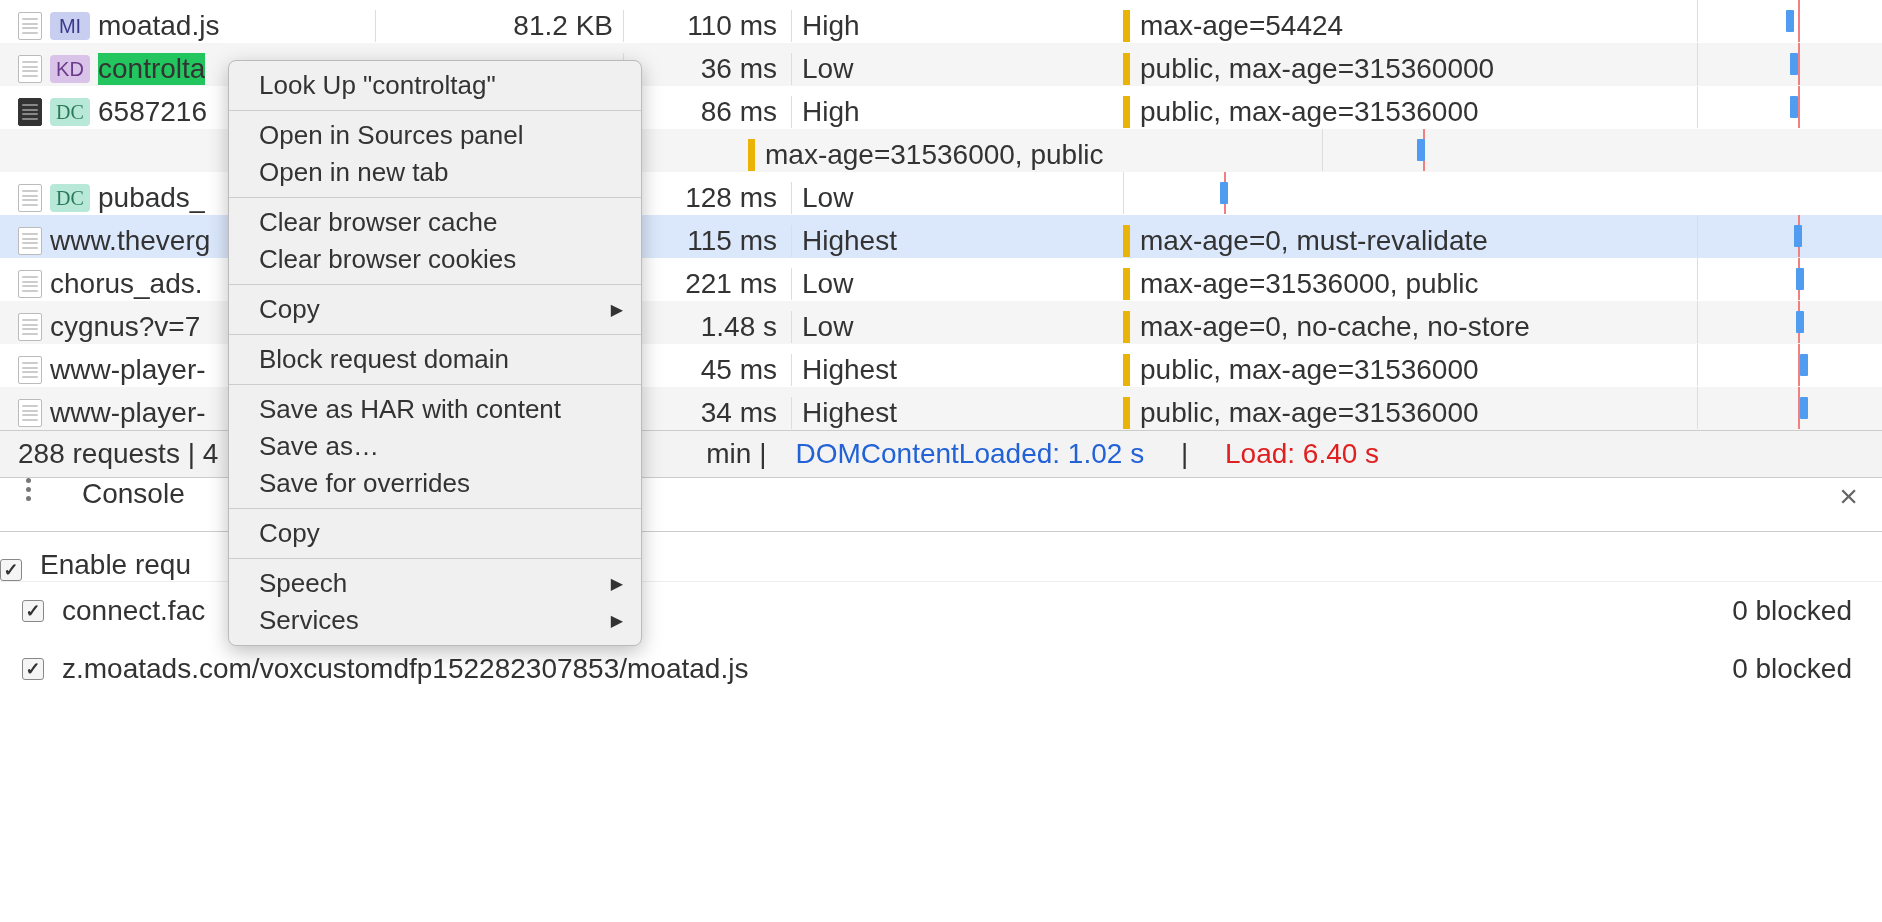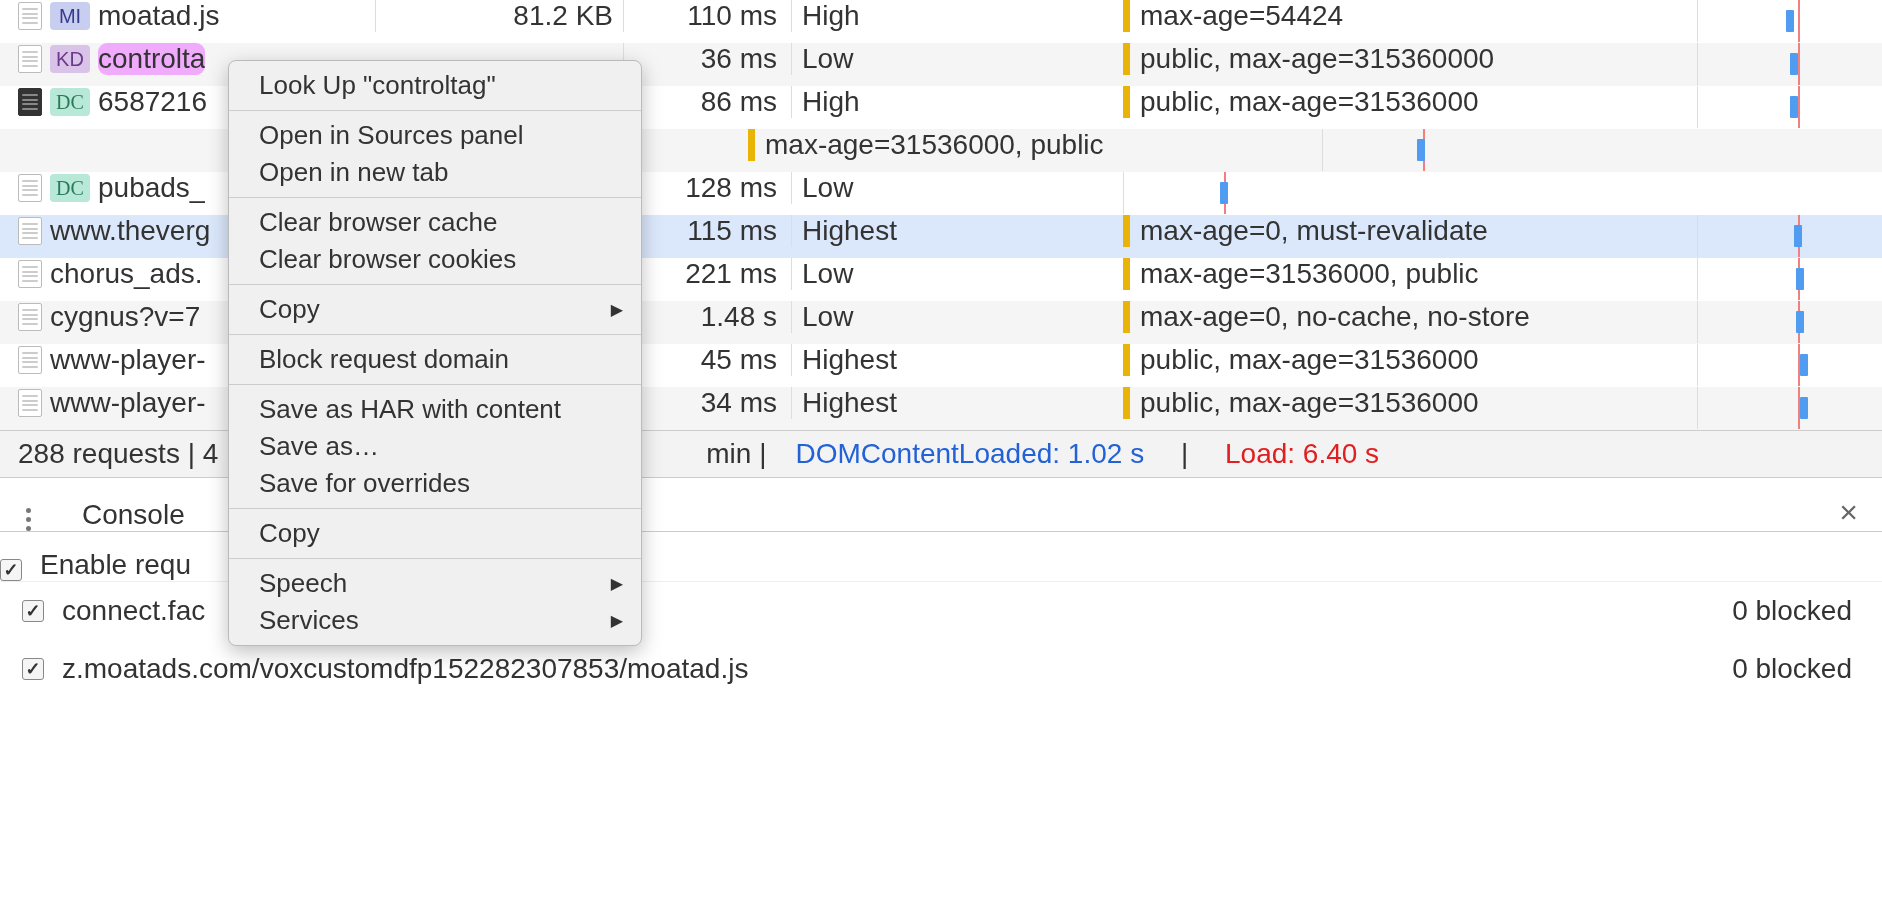--- a/index.html
+++ b/index.html
@@ -1,19 +1,19 @@
 <!DOCTYPE html>
 <html><head>
   <meta charset="utf-8">
   <style>
     * { margin: 0; padding: 0; box-sizing: border-box; }
     body { font-family: -apple-system, "Helvetica Neue", Arial, sans-serif; font-size: 28px; color: #333; background: #fff; overflow: hidden; width: 1882px; height: 922px; }
     
     .network-table { width: 100%; }
-    .row { display: flex; height: 43px; align-items: flex-start; border-bottom: 1px solid transparent; }
+    .row { display: flex; height: 43px; align-items: flex-end; border-bottom: 1px solid transparent; }
     .row.odd { background: #fff; }
     .row.even { background: #f5f5f5; }
     .row.selected { background: #dbe8fb; }
     
     .col-name { width: 375px; display: flex; align-items: center; padding-left: 18px; position: relative; }
     .col-size { width: 248px; text-align: right; padding-right: 10px; border-left: 1px solid #ddd; }
     .col-time { width: 168px; text-align: right; padding-right: 14px; border-left: 1px solid #ddd; }
     .col-priority { width: 332px; padding-left: 10px; border-left: 1px solid #ddd; }
     .col-cache { width: 574px; padding-left: 10px; border-left: 7px solid #eab308; }
     .col-waterfall { flex: 1; border-left: 1px solid #ddd; position: relative; height: 100%; }
@@ -22,30 +22,30 @@
     .file-icon .line { height: 2px; background: #ccc; border-radius: 1px; }
     .file-icon.dark { background: #333; border-color: #333; }
     .file-icon.dark .line { background: #888; }
     
     .badge { display: inline-flex; align-items: center; justify-content: center; width: 40px; height: 28px; border-radius: 4px; font-size: 20px; margin-right: 8px; font-weight: 500; }
     .badge.mi { background: #c7cef0; color: #3a3a8a; }
     .badge.kd { background: #d9c3e8; color: #6b3a8a; }
     .badge.dc { background: #b8e8d8; color: #2a7a5a; font-family: Liberation Serif, serif; }
     
     .url-text { white-space: nowrap; overflow: hidden; text-overflow: clip; }
-    .url-text.hl { background: #f0abfc; border-radius: 9px; }
+    .url-text.hl { background: #22c55e; }
     
     .waterfall-bar { position: absolute; top: 10px; width: 8px; height: 22px; background: #4f9cf0; border-radius: 1px; }
     .red-line { position: absolute; top: 0; bottom: 0; width: 2px; background: #f08080; left: 100px; }
     
     .status-bar { height: 48px; background: #f3f3f3; border-top: 1px solid #ccc; border-bottom: 1px solid #ccc; display: flex; align-items: center; padding-left: 18px; font-size: 28px; gap: 29px; }
     .status-bar .blue { color: #2262d6; }
     .status-bar .red { color: #e02020; }
     
-    .tabs-bar { height: 54px; border-bottom: 1px solid #ccc; display: flex; align-items: flex-end; padding-left: 14px; position: relative; }
+    .tabs-bar { height: 54px; border-bottom: 1px solid #ccc; display: flex; align-items: flex-start; padding-left: 14px; position: relative; }
     .tabs-bar .dots { width: 28px; display: flex; flex-direction: column; align-items: center; gap: 4px; margin-right: 40px; }
     .tabs-bar .dots span { display: block; width: 5px; height: 5px; background: #777; border-radius: 50%; }
     .tabs-close { position: absolute; right: 24px; font-size: 32px; color: #666; }
     
     .enable-row { height: 50px; display: flex; align-items: flex-end; border-bottom: 1px solid #eee; }
     .block-row { height: 58px; display: flex; align-items: center; padding-left: 22px; }
     .checkbox { width: 22px; height: 22px; border: 1px solid #888; border-radius: 3px; margin-right: 18px; display: flex; align-items: center; justify-content: center; background: #f5f5f5; }
     .checkbox.checked::after { content: "✓"; font-size: 18px; color: #333; font-weight: bold; }
     .blocked-count { margin-left: auto; margin-right: 30px; }
     

